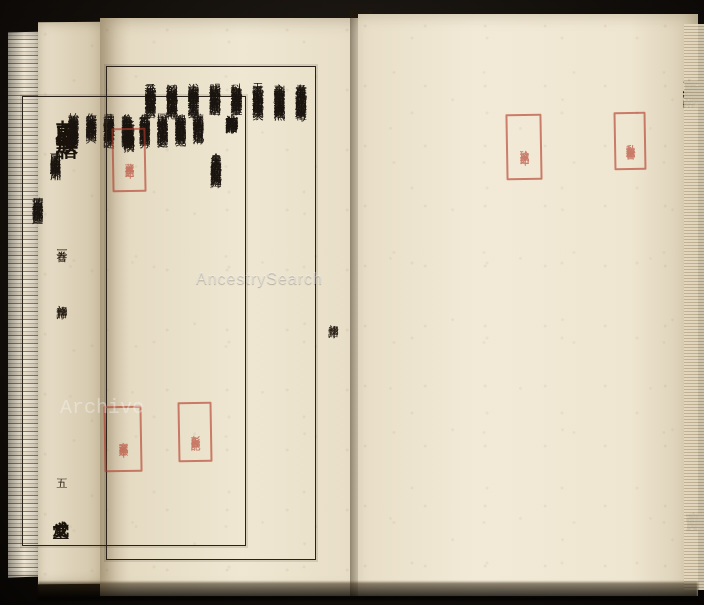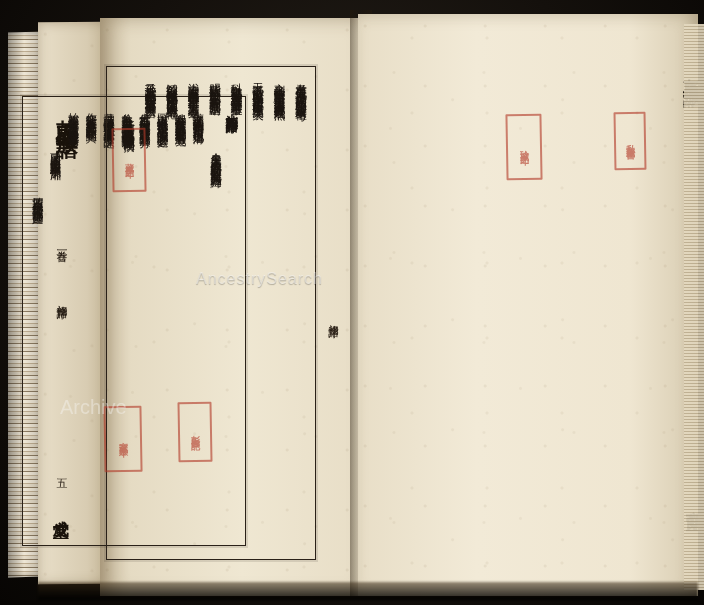--- a/index.html
+++ b/index.html
@@ -306,21 +306,21 @@
     letter-spacing: 1px;
     color: rgba(250,250,250,.50);
     text-shadow: 0 1px 1px rgba(0,0,0,.25);
     white-space: nowrap;
     pointer-events: none;
   }
   .watermark-2 {
     position: absolute;
     left: 60px;
     top: 396px;
-    font-family: Liberation Sans, sans-serif;
+    font-family: Liberation Mono, monospace;
     font-size: 20px;
     color: rgba(250,250,250,.38);
     white-space: nowrap;
     pointer-events: none;
   }
 
   
   .right-edge-pages {
     position: absolute;
     left: 676px;

